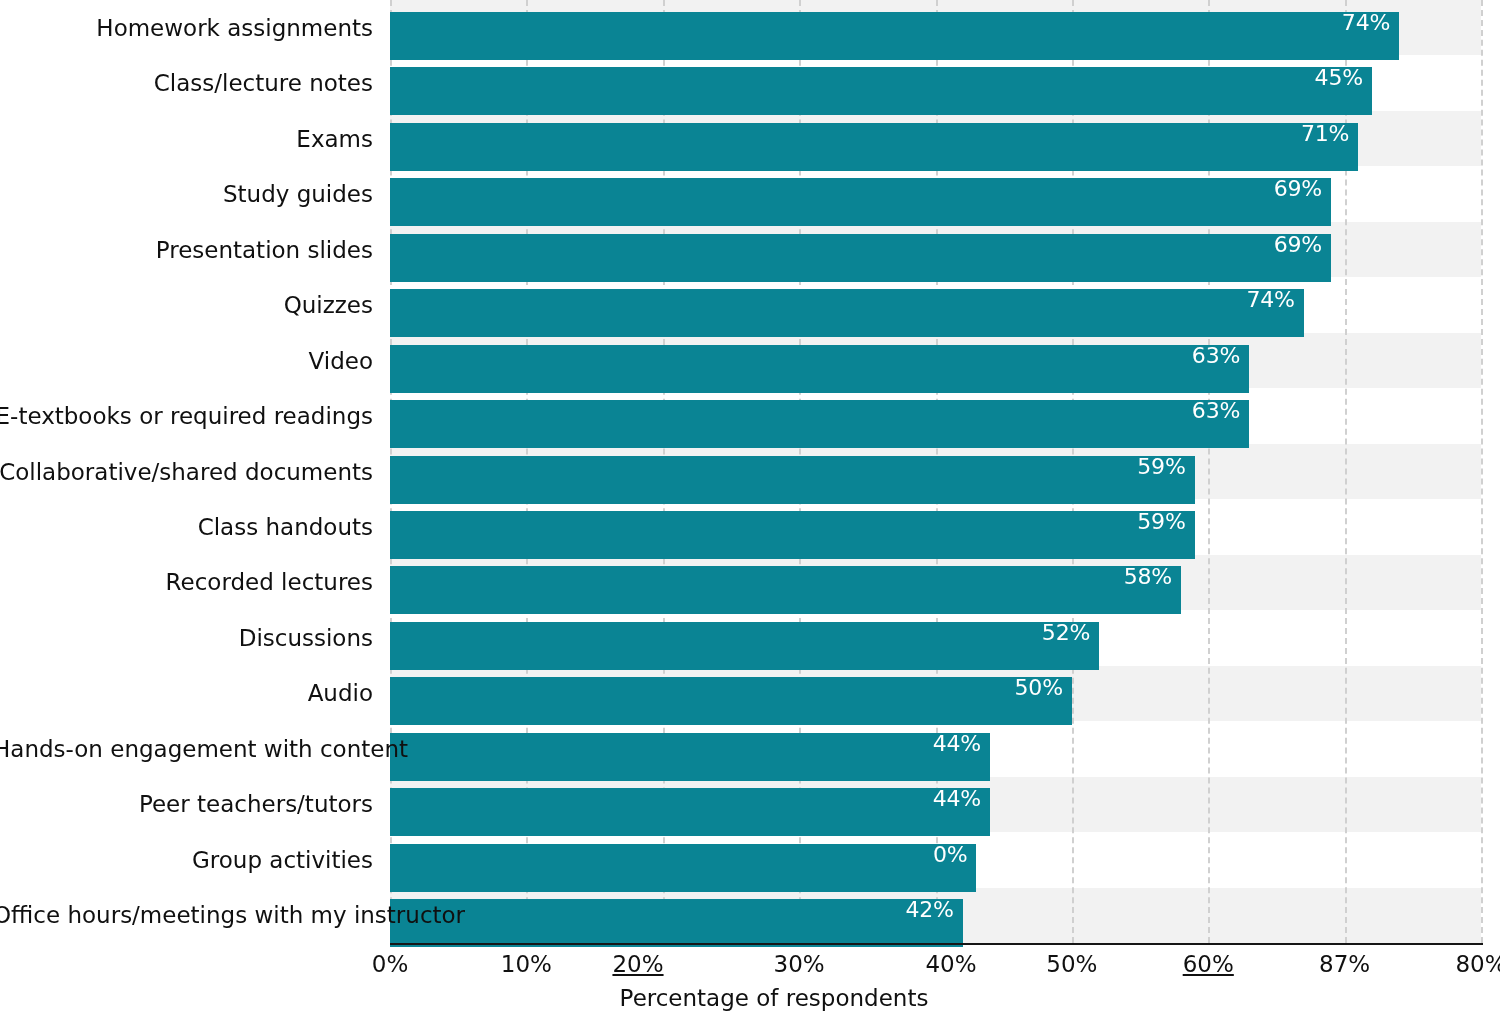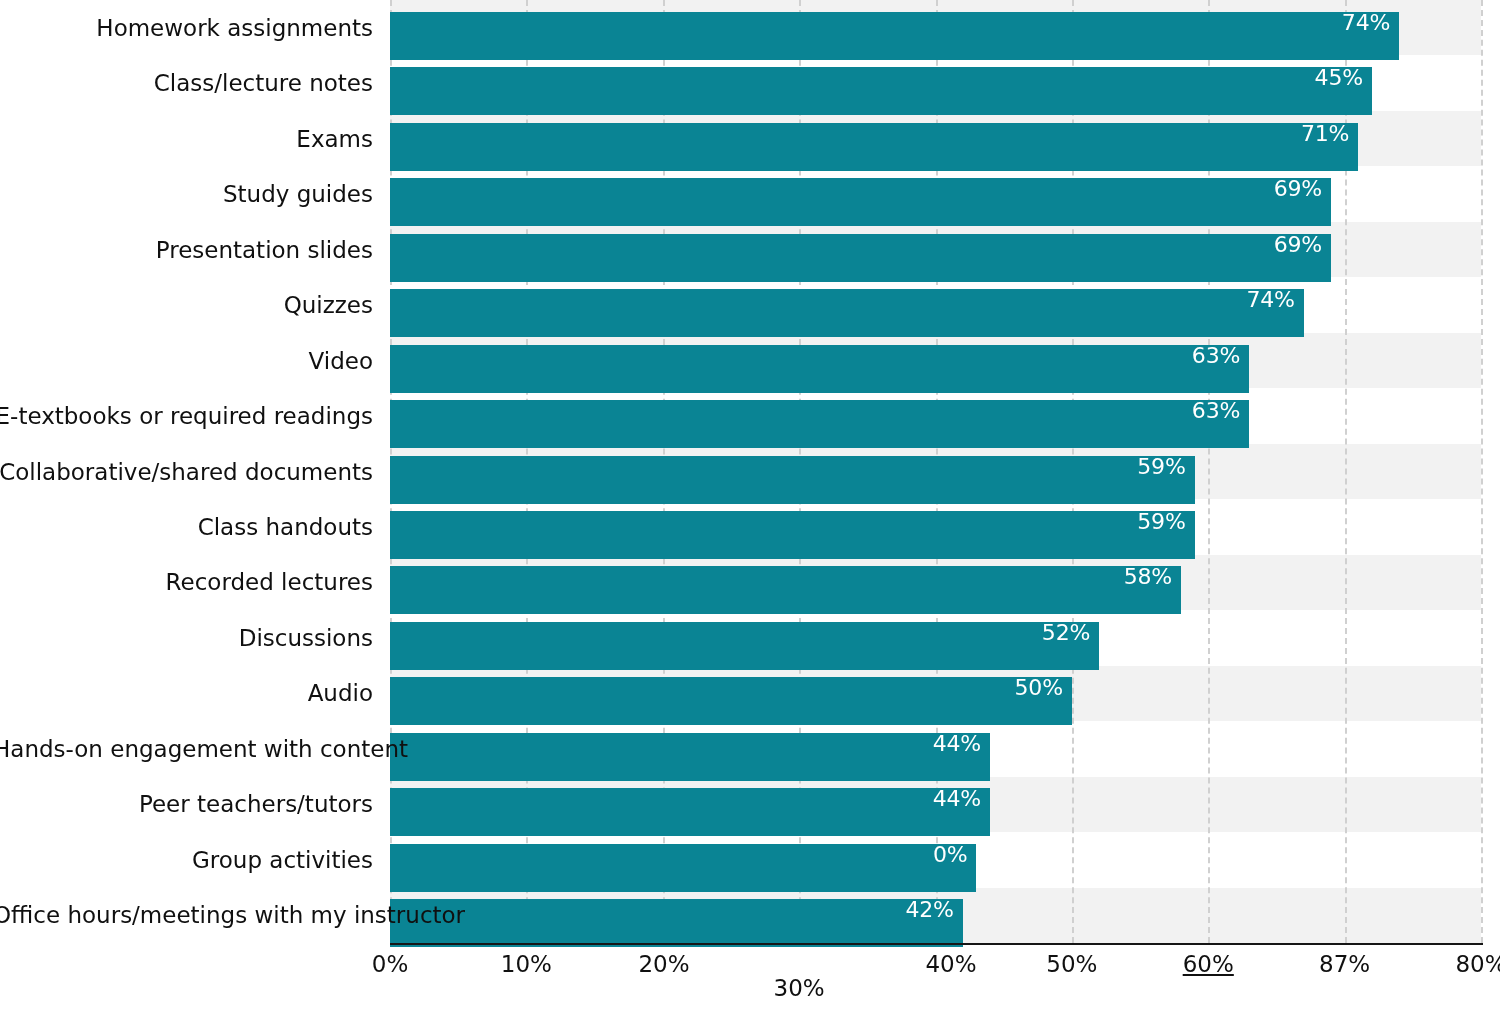--- a/index.html
+++ b/index.html
@@ -223,23 +223,24 @@
       <div class="cat-label" style="top: 737.853px;">Hands-on engagement with content</div>
       <div class="cat-label" style="top: 793.324px;">Peer teachers/tutors</div>
       <div class="cat-label" style="top: 848.794px;">Group activities</div>
       <div class="cat-label" style="top: 904.265px;">Office hours/meetings with my instructor</div>
     </div>
 
   <div id="x-axis-line"></div>
   <div id="x-ticks-layer">
       <div class="x-tick-label" style="left: 390px;">0%</div>
       <div class="x-tick-label" style="left: 526.375px;">10%</div>
-      <div class="x-tick-label" style="left: 664px;">20%</div>
-      <div class="x-tick-label" style="left: 799.125px; margin-top: 24px;">30%</div>
+      <div class="x-tick-label" style="left: 638px; text-decoration: underline;">20%</div>
+      <div class="x-tick-label" style="left: 799.125px;">30%</div>
       <div class="x-tick-label" style="left: 951px;">40%</div>
       <div class="x-tick-label" style="left: 1071.88px;">50%</div>
       <div class="x-tick-label" style="left: 1208.25px; text-decoration: underline;">60%</div>
       <div class="x-tick-label" style="left: 1344.62px;">87%</div>
       <div class="x-tick-label" style="left: 1481px;">80%</div>
     </div>
 
+  <div id="x-axis-title">Percentage of respondents</div>
 
 </div>
 
 </body></html>

